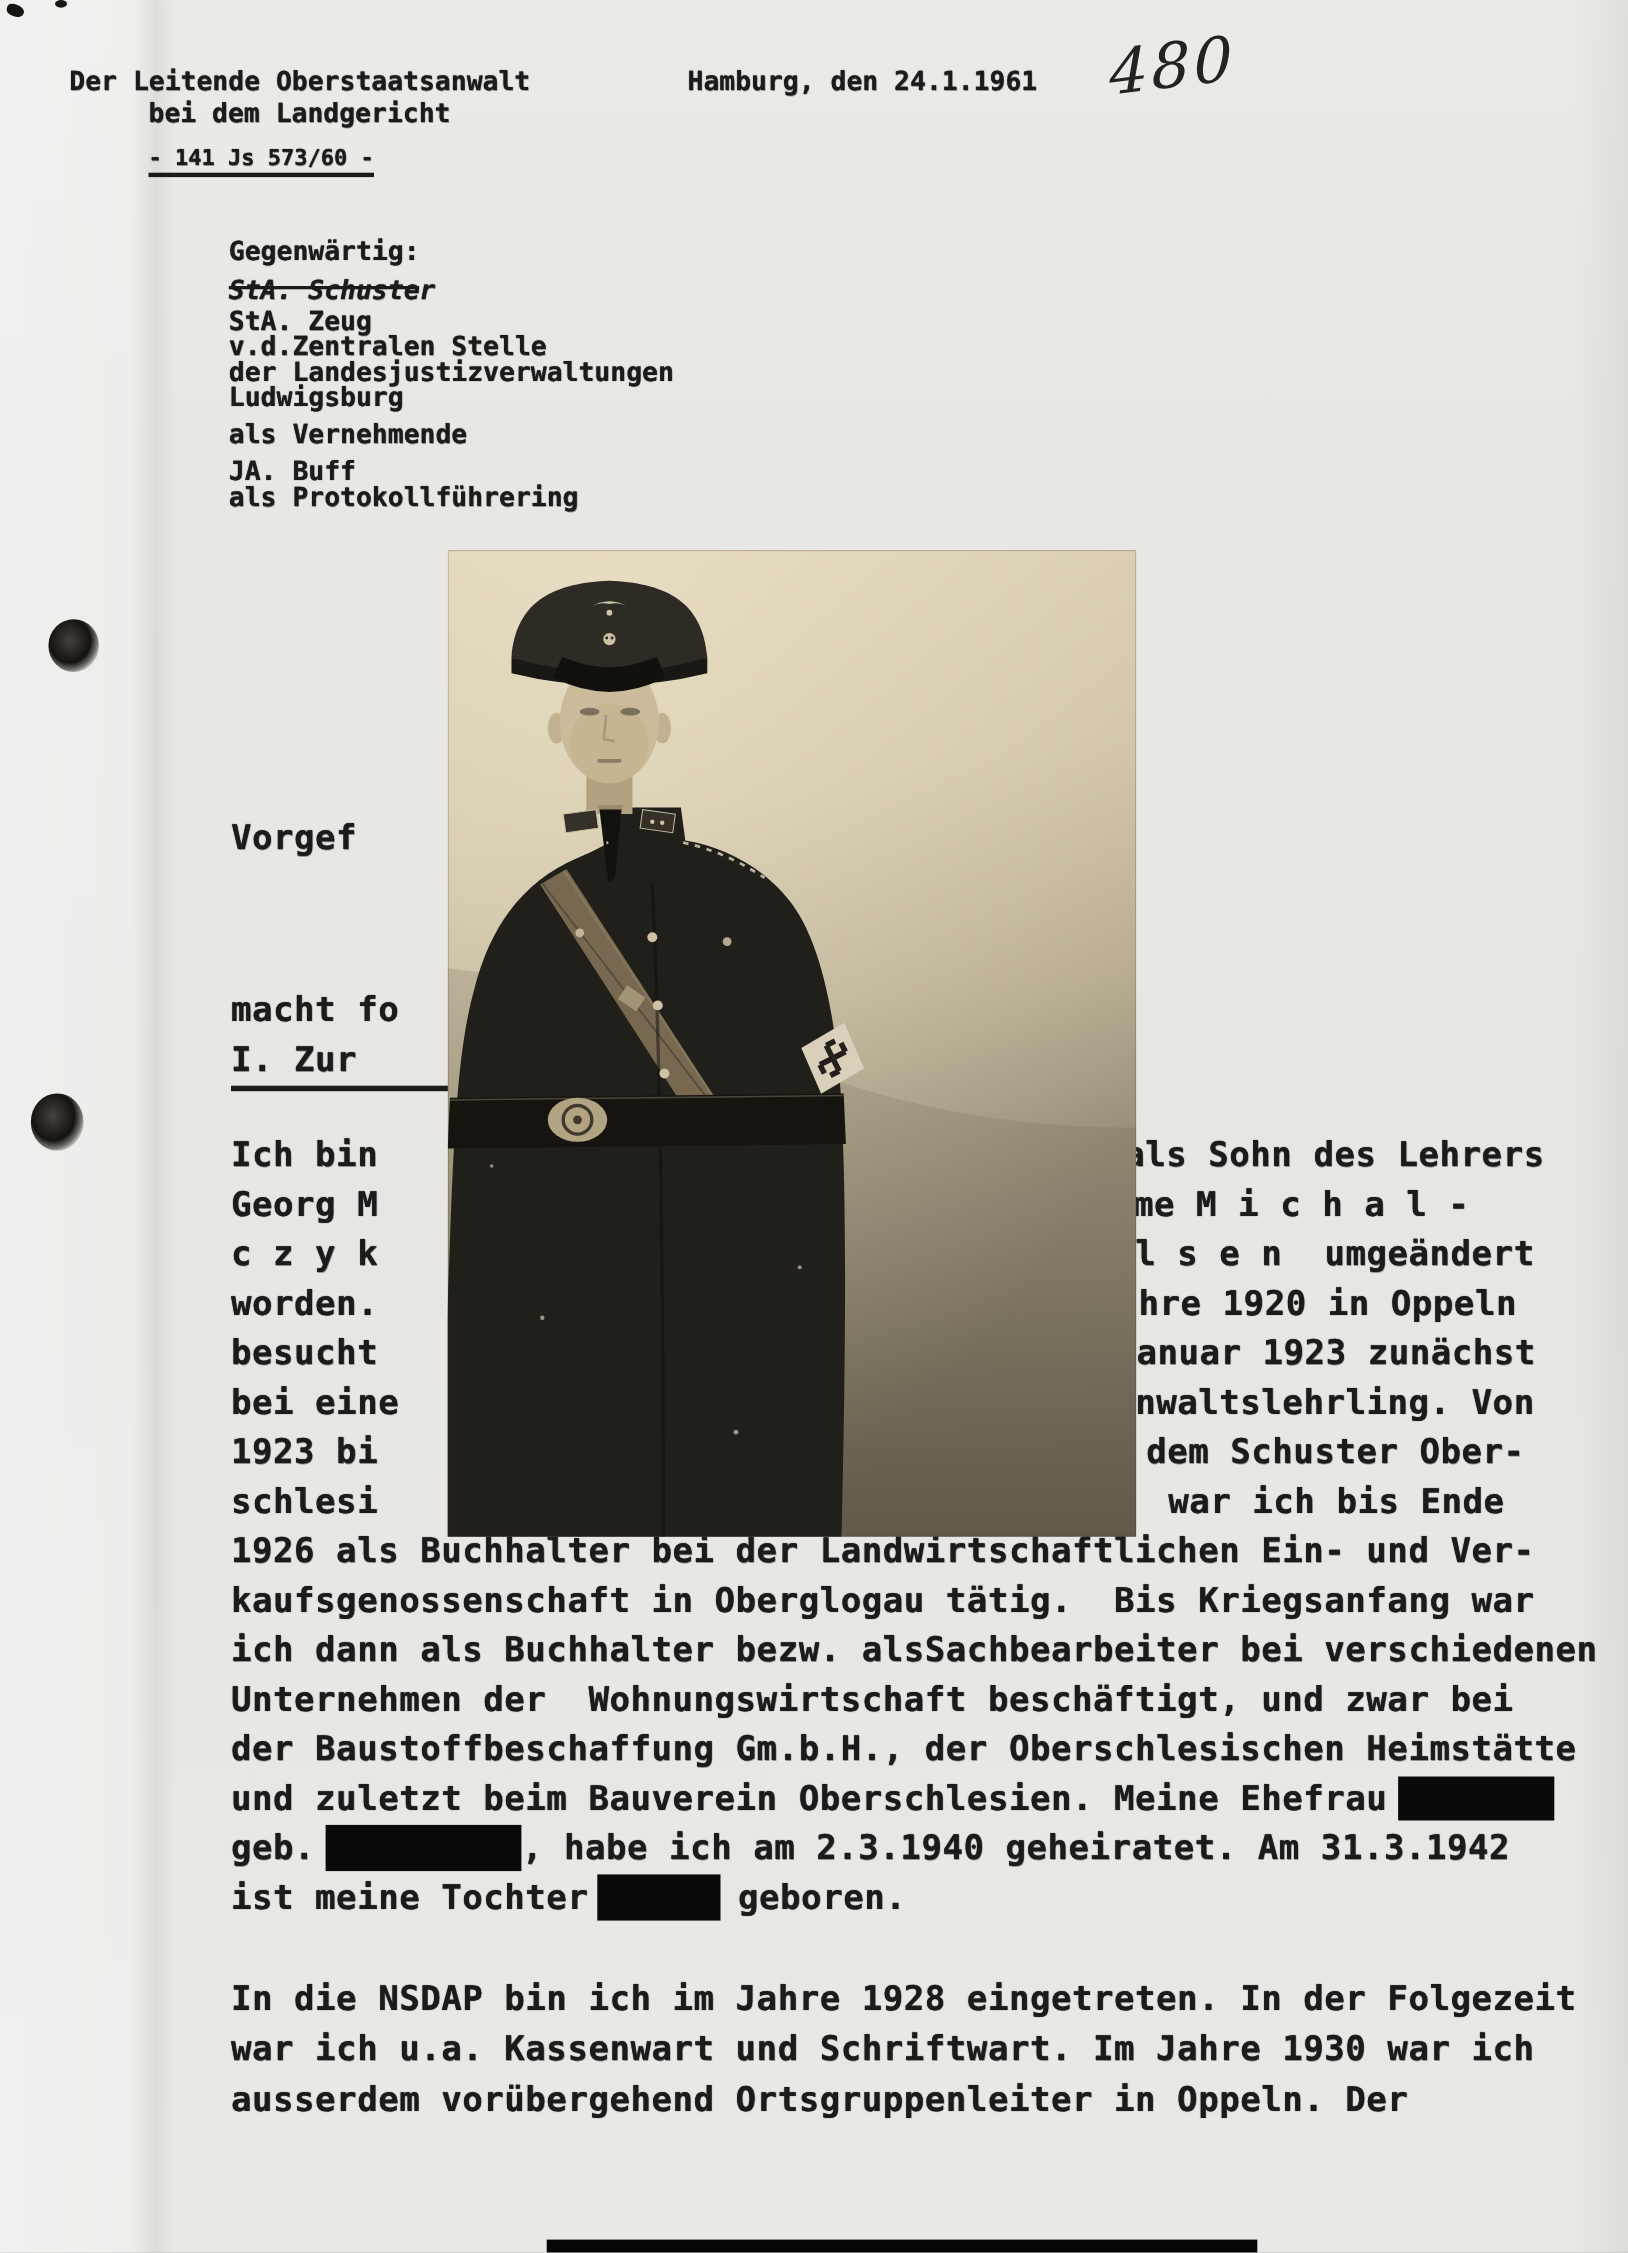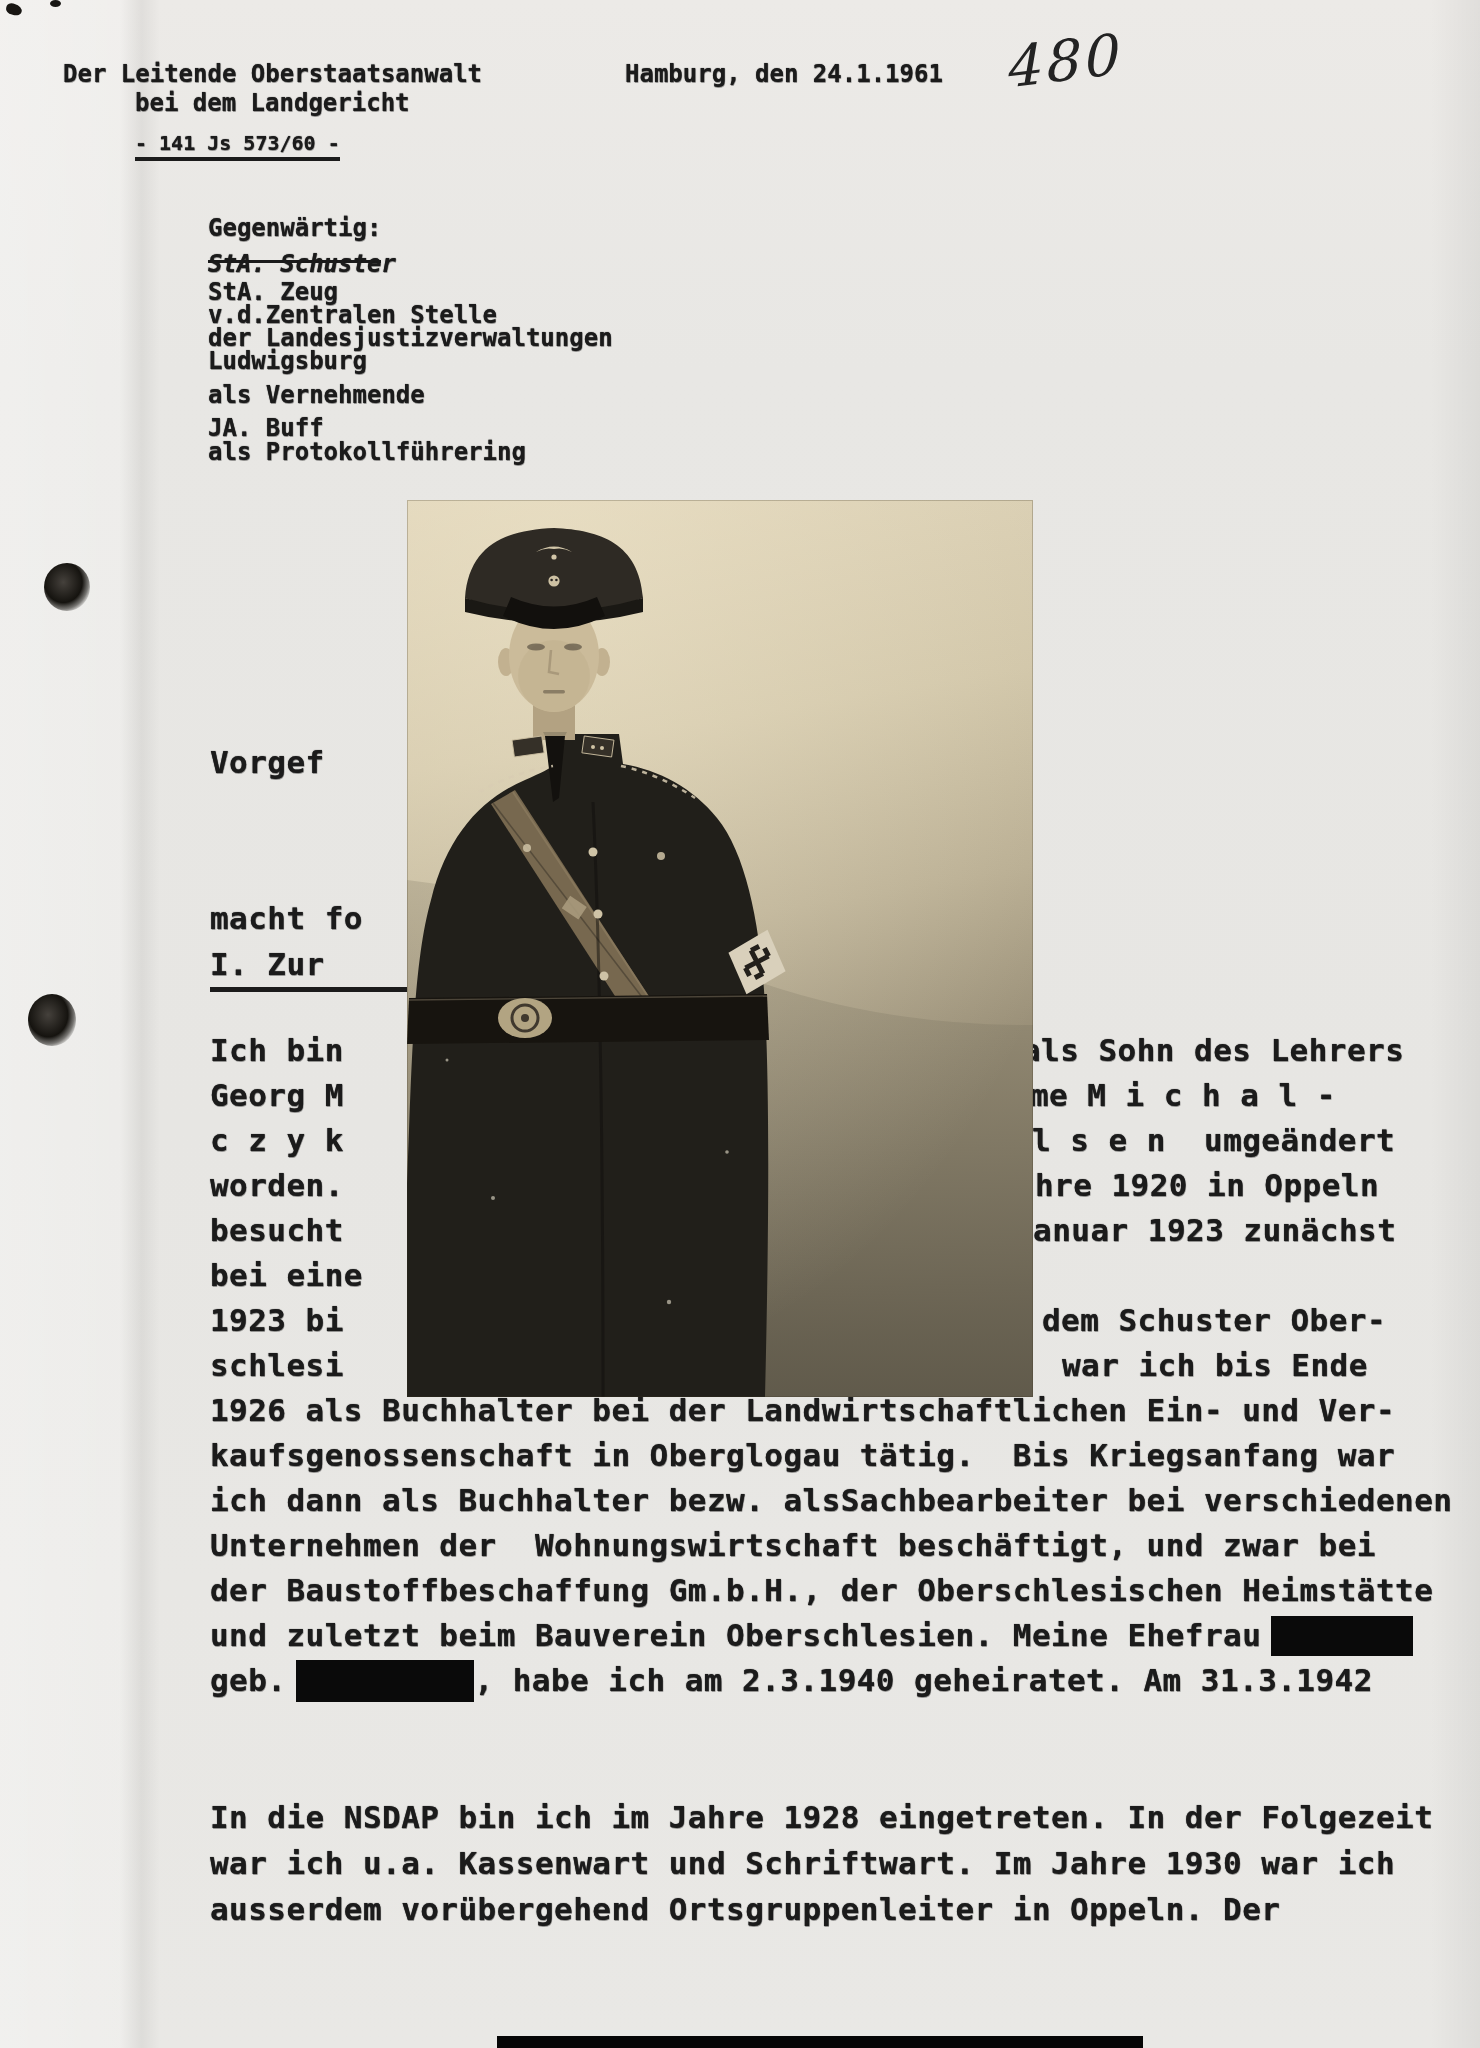--- a/index.html
+++ b/index.html
@@ -76,33 +76,35 @@
   <div class="tw sz-body" style="left:1022px;top:1030px;">als Sohn des Lehrers</div>
   <div class="tw sz-body" style="left:210px;top:1075px;">Georg M</div>
   <div class="tw sz-body" style="left:1030px;top:1075px;">me M i c h a l -</div>
   <div class="tw sz-body" style="left:210px;top:1120px;">c z y k</div>
   <div class="tw sz-body" style="left:1032px;top:1120px;">l s e n  umgeändert</div>
   <div class="tw sz-body" style="left:210px;top:1165px;">worden.</div>
   <div class="tw sz-body" style="left:1035px;top:1165px;">hre 1920 in Oppeln</div>
   <div class="tw sz-body" style="left:210px;top:1210px;">besucht</div>
   <div class="tw sz-body" style="left:1014px;top:1210px;">Januar 1923 zunächst</div>
   <div class="tw sz-body" style="left:210px;top:1255px;">bei eine</div>
+  <div class="tw sz-body" style="left:1032px;top:1255px;">nwaltslehrling. Von</div>
   <div class="tw sz-body" style="left:210px;top:1300px;">1923 bi</div>
   <div class="tw sz-body" style="left:1042px;top:1300px;">dem Schuster Ober-</div>
   <div class="tw sz-body" style="left:210px;top:1345px;">schlesi</div>
   <div class="tw sz-body" style="left:1062px;top:1345px;">war ich bis Ende</div>
 
   <div class="tw sz-body" style="left:210px;top:1390px;">1926 als Buchhalter bei der Landwirtschaftlichen Ein- und Ver-</div>
   <div class="tw sz-body" style="left:210px;top:1435px;">kaufsgenossenschaft in Oberglogau tätig.  Bis Kriegsanfang war</div>
   <div class="tw sz-body" style="left:210px;top:1480px;">ich dann als Buchhalter bezw. alsSachbearbeiter bei verschiedenen</div>
   <div class="tw sz-body" style="left:210px;top:1525px;">Unternehmen der  Wohnungswirtschaft beschäftigt, und zwar bei</div>
   <div class="tw sz-body" style="left:210px;top:1615px;"><span>und zuletzt beim Bauverein Oberschlesien. Meine Ehefrau</span><span class="redact" style="width:142px;height:40px;margin-left:10px;"></span></div>
 
   <div class="tw sz-body" style="left:210px;top:1570px;">der Baustoffbeschaffung Gm.b.H., der Oberschlesischen Heimstätte</div>
   <div class="tw sz-body" style="left:210px;top:1660px;"><span>geb.</span><span class="redact" style="width:178px;height:42px;margin-left:10px;"></span><span>, habe ich am 2.3.1940 geheiratet. Am 31.3.1942</span></div>
+  <div class="tw sz-body" style="left:210px;top:1705px;"><span>ist meine Tochter</span><span class="redact" style="width:112px;height:42px;margin-left:8px;"></span><span style="margin-left:16px;">geboren.</span></div>
 
   <div class="tw sz-body" style="left:210px;top:1797px;">In die NSDAP bin ich im Jahre 1928 eingetreten. In der Folgezeit</div>
   <div class="tw sz-body" style="left:210px;top:1843px;">war ich u.a. Kassenwart und Schriftwart. Im Jahre 1930 war ich</div>
   <div class="tw sz-body" style="left:210px;top:1889px;">ausserdem vorübergehend Ortsgruppenleiter in Oppeln. Der</div>
 
   <svg class="photo" viewBox="0 0 626 897" xmlns="http://www.w3.org/2000/svg" role="img">
     <defs>
       <linearGradient id="sky" x1="0" y1="0" x2="0.12" y2="1">
         <stop offset="0" stop-color="#ded3b8"></stop>
         <stop offset="0.3" stop-color="#d0c5a8"></stop>

